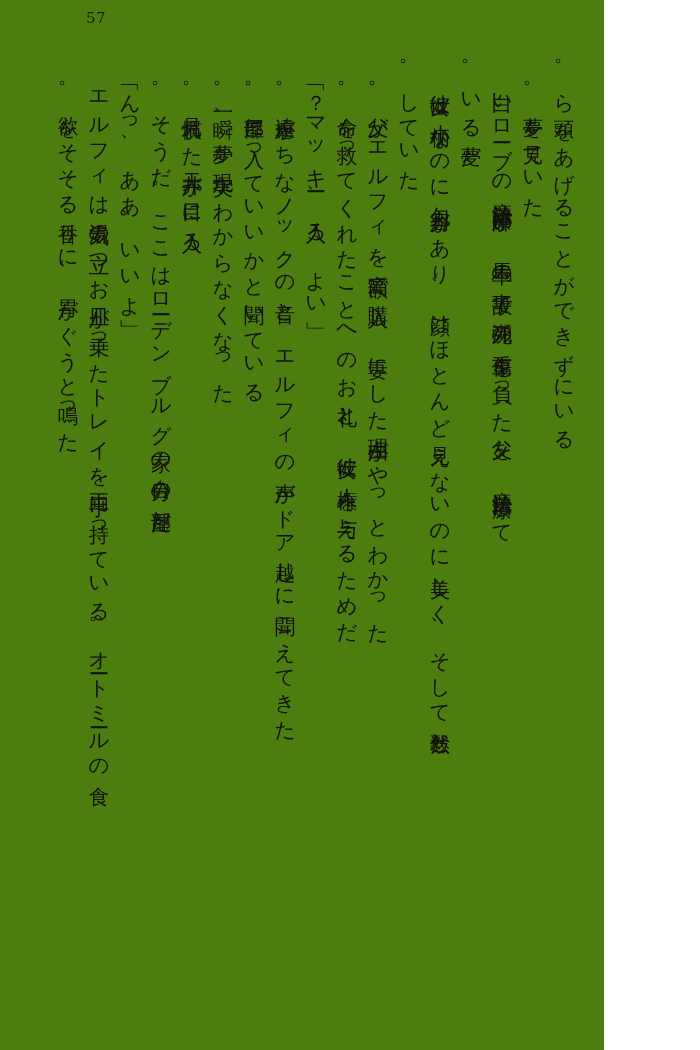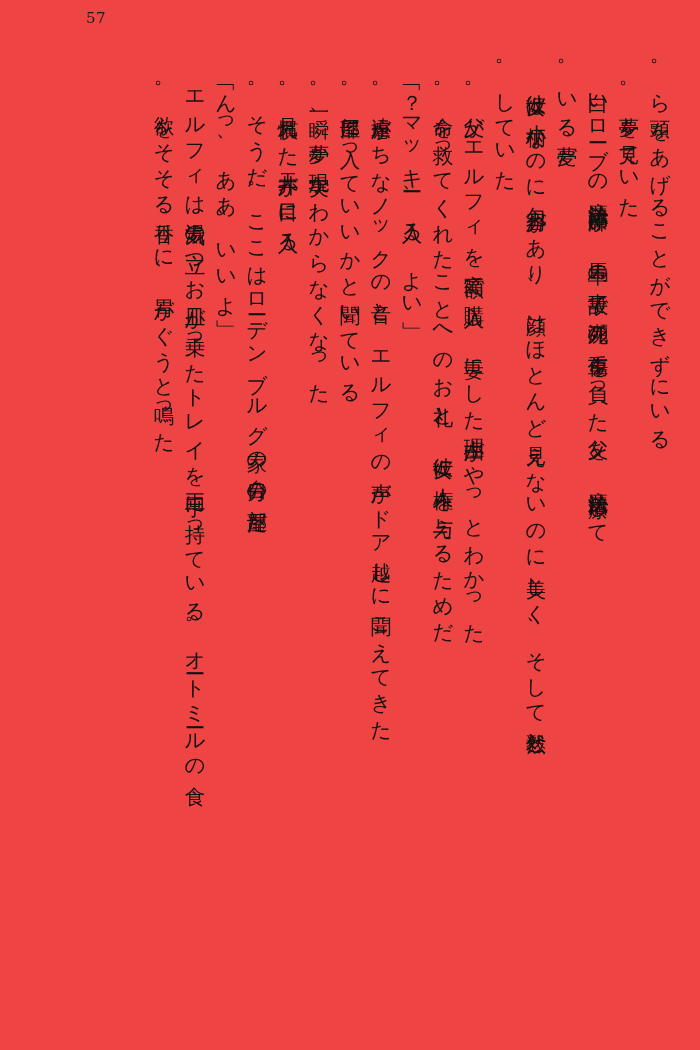--- a/index.html
+++ b/index.html
@@ -10,23 +10,23 @@
   body {
     width: 700px;
     height: 1050px;
     overflow: hidden;
     font-family: "DejaVu Serif", "Liberation Serif", serif;
     color: #1a1a1a;
   }
 
   .page {
     position: relative;
-    width: 700px;
+    width: 604px;
     height: 1050px;
-    background: #ef4444;
+    background: #4d7c0f;
     box-sizing: border-box;
   }
 
   
   .page-number {
     position: absolute;
     top: 9px;
     left: 86px;
     font-size: 15px;
     letter-spacing: 0.5px;

